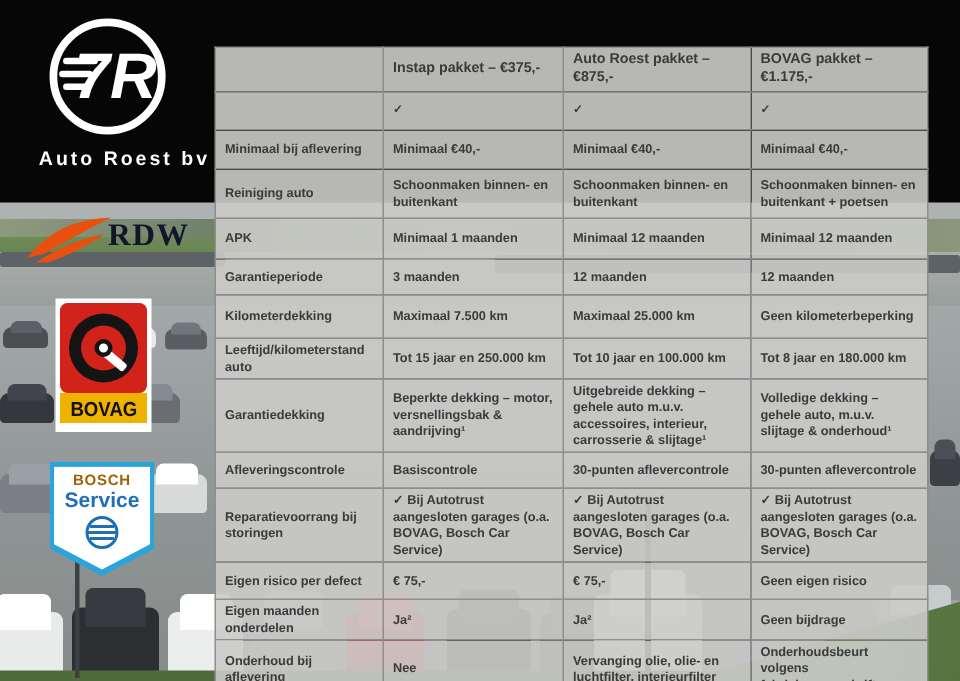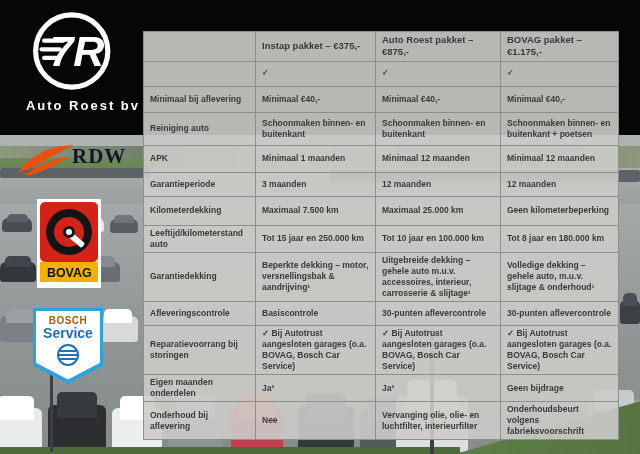--- a/index.html
+++ b/index.html
@@ -224,20 +224,26 @@
       <td>30-punten aflevercontrole</td>
       <td>30-punten aflevercontrole</td>
     </tr>
     <tr style="height:34px">
       <td>Reparatievoorrang bij storingen</td>
       <td>✓ Bij Autotrust aangesloten garages (o.a. BOVAG, Bosch Car Service)</td>
       <td>✓ Bij Autotrust aangesloten garages (o.a. BOVAG, Bosch Car Service)</td>
       <td>✓ Bij Autotrust aangesloten garages (o.a. BOVAG, Bosch Car Service)</td>
     </tr>
     <tr style="height:25px">
+      <td>Eigen risico per defect</td>
+      <td>€ 75,-</td>
+      <td>€ 75,-</td>
+      <td>Geen eigen risico</td>
+    </tr>
+    <tr style="height:25px">
       <td>Eigen maanden onderdelen</td>
       <td>Ja²</td>
       <td>Ja²</td>
       <td>Geen bijdrage</td>
     </tr>
     <tr style="height:30px">
       <td>Onderhoud bij aflevering</td>
       <td>Nee</td>
       <td>Vervanging olie, olie- en luchtfilter, interieurfilter</td>
       <td>Onderhoudsbeurt volgens fabrieksvoorschrift</td>

